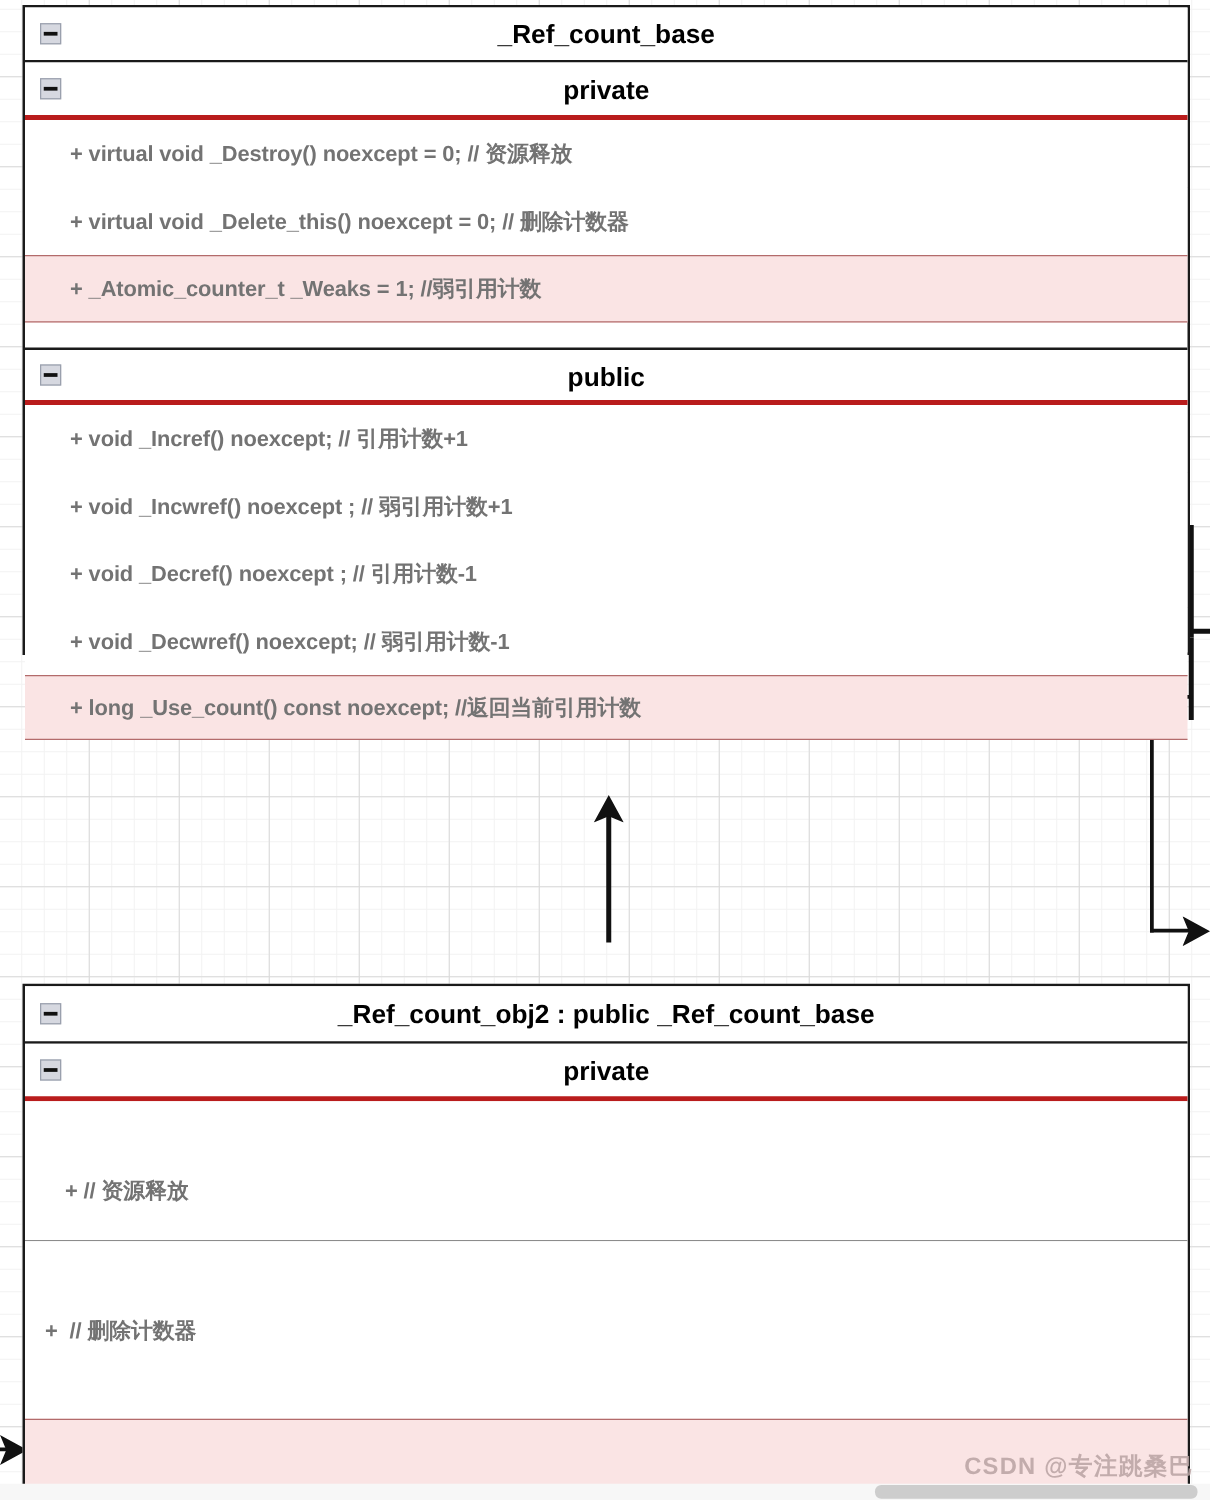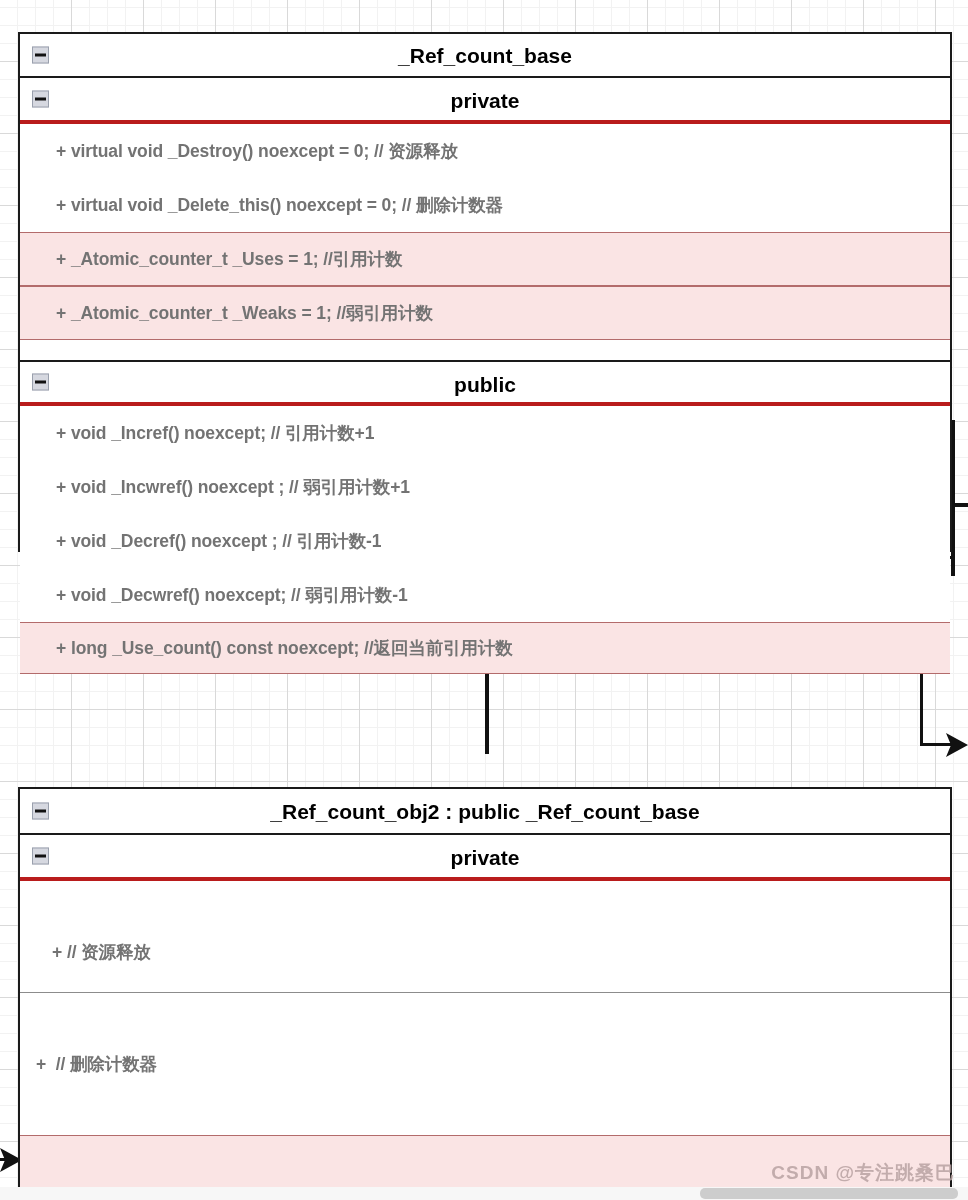--- a/index.html
+++ b/index.html
@@ -27,21 +27,21 @@
     background-position:-1px -11px,-1px -11px,-1px -11px,-1px -11px;
   }
 
   
   .uml-box{
     position:absolute;
     background:#ffffff;
     border:2px solid #1a1a1a;
     box-sizing:border-box;
   }
-  #box-base{ left:18px; top:32px; width:934px; height:520px; }
+  #box-base{ left:18px; top:4px; width:934px; height:520px; }
   #box-obj2{ left:18px; top:787px; width:934px; height:440px; }
 
   .hdr{
     position:relative;
     height:44px;
     line-height:44px;
     text-align:center;
     font-weight:bold;
     font-size:21px;
     color:#000;
@@ -164,23 +164,20 @@
       <span>private</span>
     </div>
 
     <div class="row" style="height:54px;">
       <span>+ virtual void _Destroy() noexcept = 0; // 资源释放</span>
     </div>
     <div class="row" style="height:54px;">
       <span>+ virtual void _Delete_this() noexcept = 0; // 删除计数器</span>
     </div>
     <div class="row hl" style="height:54px;">
-      <span>+ _Atomic_counter_t _Uses = 1; //引用计数</span>
-    </div>
-    <div class="row hl" style="height:54px;">
       <span>+ _Atomic_counter_t _Weaks = 1; //弱引用计数</span>
     </div>
 
     <div class="hdr section section-top" style="height:46px;line-height:46px;margin-top:20px;">
       <span class="toggle"></span>
       <span>public</span>
     </div>
 
     <div class="row" style="height:54px;">
       <span>+ void _Incref() noexcept; // 引用计数+1</span>

